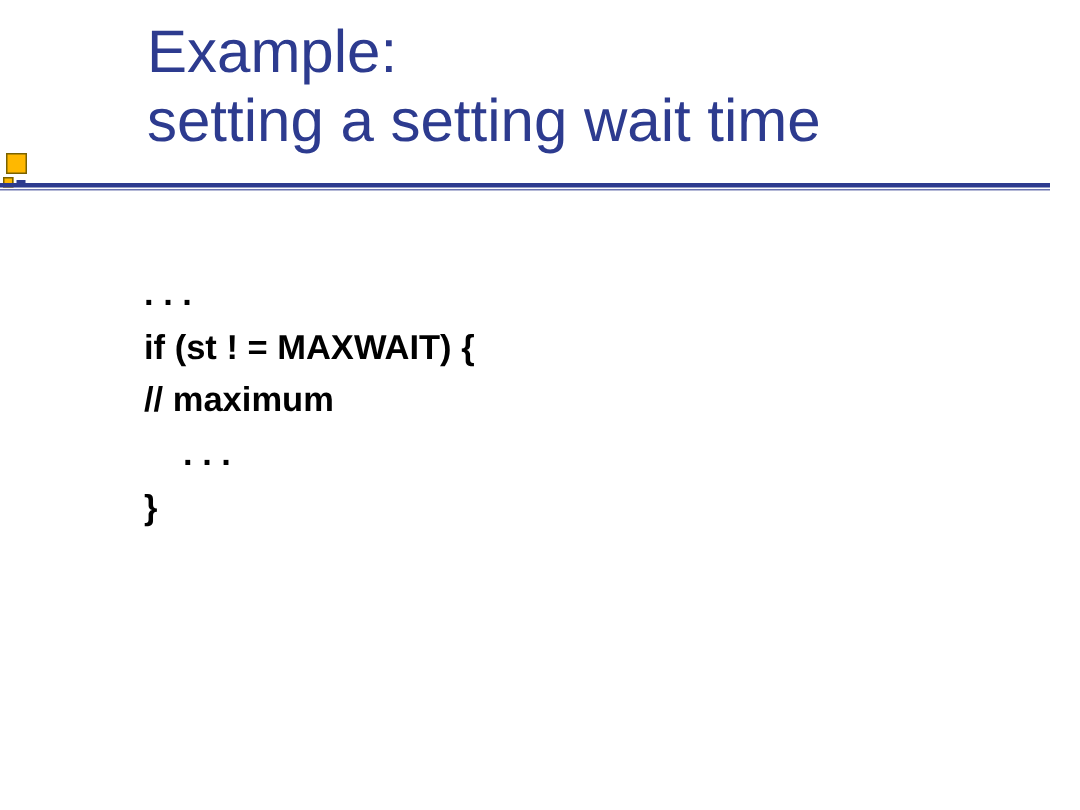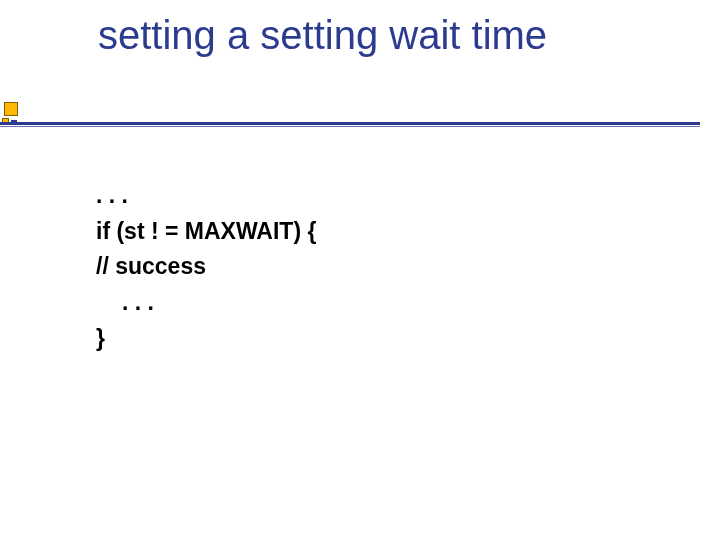--- a/index.html
+++ b/index.html
@@ -81,27 +81,28 @@
 </head>
 <body>
 
 <div class="slide">
 
   <div class="bullet-box"></div>
   <div class="mini-box"></div>
   <div class="mini-dash"></div>
 
   <div class="title">
+    <div>Example:</div>
     <div>setting a setting wait time</div>
   </div>
 
   <div class="underline thick"></div>
   <div class="underline thin"></div>
 
   <div class="body">
     <div>. . .</div>
     <div>if (st ! = MAXWAIT) {</div>
-    <div>// success</div>
+    <div>// maximum</div>
     <div class="indent">. . .</div>
     <div>}</div>
   </div>
 
 </div>
 
 </body></html>

